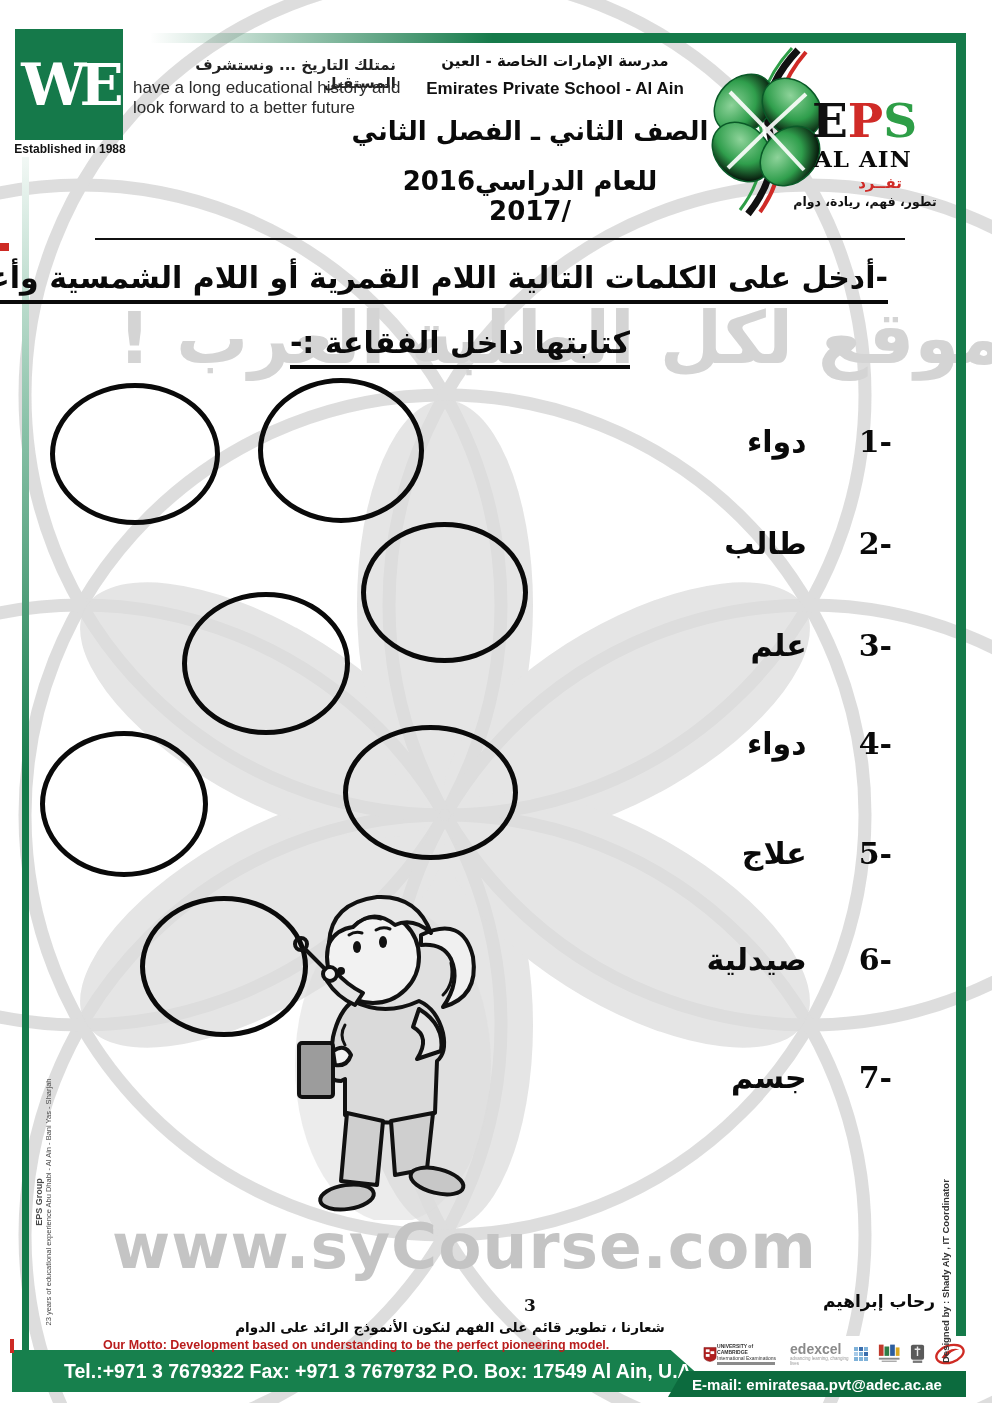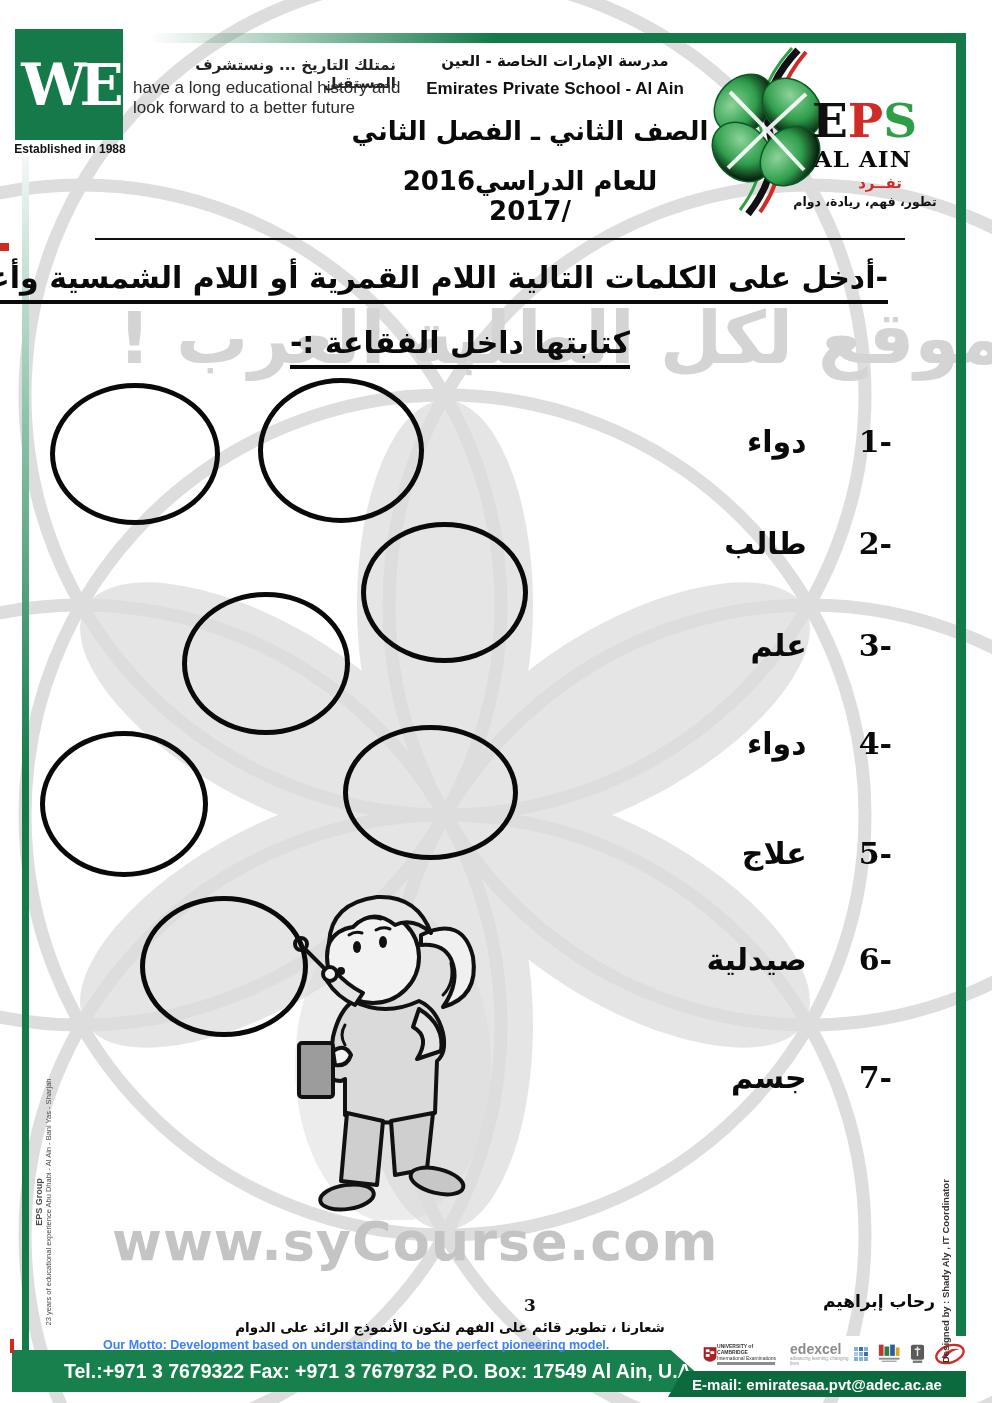--- a/index.html
+++ b/index.html
@@ -41,40 +41,40 @@
     font-weight:bold;font-size:23px;color:#0a0a0a;letter-spacing:1px;}
   .eps-tafarrod{position:absolute;left:120px;top:132px;width:120px;text-align:center;
     direction:rtl;font-weight:bold;font-size:15px;color:#d02b27;}
   .eps-slogan{position:absolute;left:85px;top:152px;width:160px;text-align:center;
     direction:rtl;font-weight:bold;font-size:12.5px;color:#111;}
   .header-rule{left:95px;top:238px;width:810px;height:2px;background:#111;z-index:5;}
   
   .wm{color:#c9c9c9;font-weight:bold;direction:rtl;white-space:nowrap;z-index:1;}
   .wm1{left:160px;top:176px;font-size:80px;}
   .wm2{left:88px;top:296px;font-size:72px;color:#d4d4d4;margin-left:30px;}
-  .wm-url{left:112px;top:1210px;font-size:54px;font-weight:bold;color:#c4c4c4;
+  .wm-url{left:112px;top:1210px;font-size:63px;font-weight:bold;color:#c4c4c4;
     letter-spacing:1px;z-index:1;white-space:nowrap;}
   
   .inst{direction:rtl;white-space:nowrap;font-weight:bold;font-size:30px;color:#0a0a0a;
     border-bottom:4px solid #0a0a0a;padding-bottom:5px;z-index:5;}
   .inst1{right:104px;top:260px;}
   .inst2{right:362px;top:325px;}
   .word-row{right:100px;display:flex;direction:rtl;align-items:baseline;gap:52px;z-index:5;}
   .word-num{font-family:"DejaVu Serif",serif;font-weight:bold;font-size:30px;color:#0a0a0a;direction:ltr;}
   .word-text{font-weight:bold;font-size:30px;color:#0a0a0a;}
   
   .bubble{border:5px solid #0a0a0a;border-radius:50%;z-index:3;}
   
   .page-num{left:480px;top:1295px;width:100px;text-align:center;
     font-family:"DejaVu Serif",serif;font-weight:bold;font-size:17px;color:#111;z-index:6;}
   .teacher{right:57px;top:1291px;direction:rtl;font-weight:bold;font-size:17px;color:#0a0a0a;z-index:6;margin-left:32px;}
   .motto-ar{left:150px;top:1319px;width:600px;text-align:center;direction:rtl;
     font-weight:bold;font-size:13.5px;color:#0a0a0a;z-index:6;}
   .motto-en{left:103px;top:1338px;font-family:"Liberation Sans",sans-serif;
-    font-weight:bold;font-size:12.5px;color:#3b82f6;z-index:6;}
+    font-weight:bold;font-size:12.5px;color:#b91c1c;z-index:6;}
   .tel-bar{left:12px;top:1350px;width:954px;height:42px;background:#17804d;z-index:5;}
   .tel-text{margin-left:52px;line-height:42px;color:#fff;font-family:"Liberation Sans",sans-serif;
     font-weight:bold;font-size:19.5px;white-space:nowrap;}
   .logo-strip{left:655px;top:1336px;width:311px;height:36px;background:#fff;z-index:6;
     clip-path:polygon(0 0,100% 0,100% 100%,13% 100%);
     display:flex;align-items:center;gap:9px;padding-left:48px;box-sizing:border-box;}
   .email-bar{left:668px;top:1371px;width:298px;height:26px;background:#0c6b3e;z-index:7;
     clip-path:polygon(5% 0,100% 0,100% 100%,0 100%);
     display:flex;align-items:center;justify-content:center;}
   .email-text{color:#fff;font-family:"Liberation Sans",sans-serif;font-weight:bold;font-size:15px;white-space:nowrap;}

